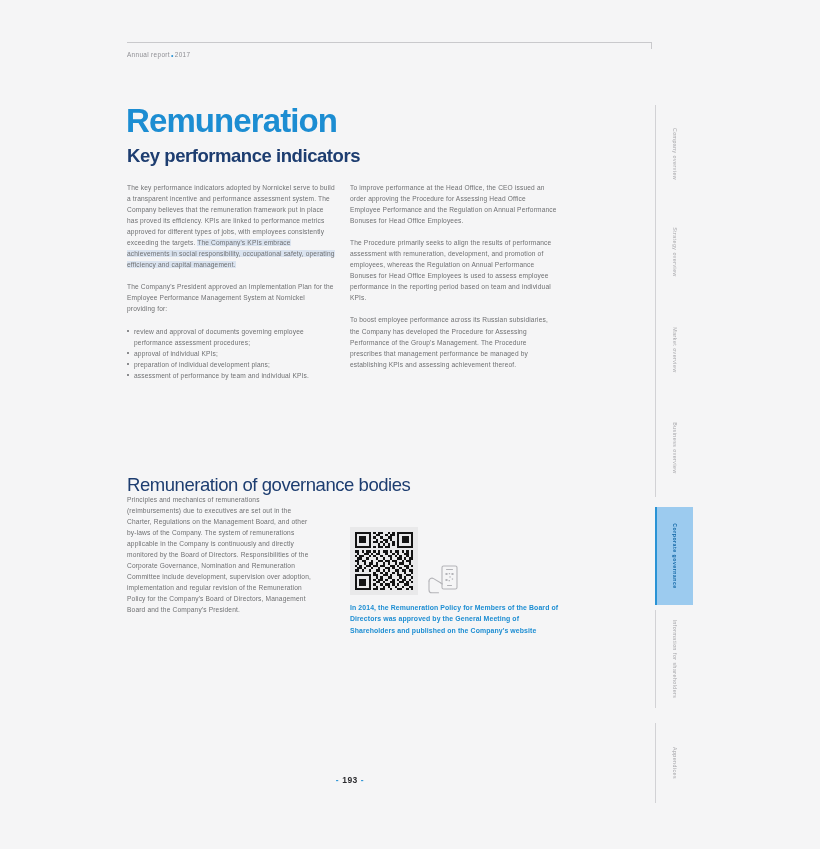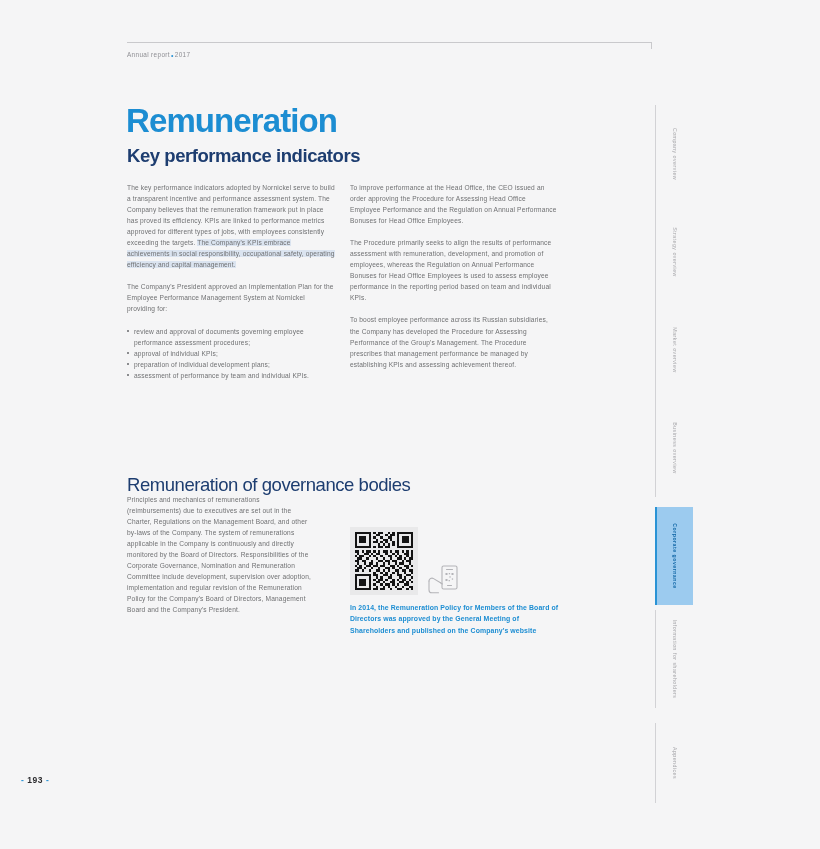--- a/index.html
+++ b/index.html
@@ -163,25 +163,25 @@
     color: #1c8dd2;
     letter-spacing: 0.1px;
   }
 
   
   #page-number {
     position: absolute;
     left: 0;
     top: 775px;
     width: 700px;
+    text-align: center;
     font-size: 8.5px;
     font-weight: bold;
     color: #2b2b2e;
     letter-spacing: 0.5px;
-    margin-left: 18px;
   }
   #page-number .pn-dash {
     color: #2a93d5;
     font-weight: bold;
     padding: 0 3px;
   }
 
   
   #side-tabs {
     position: absolute;

